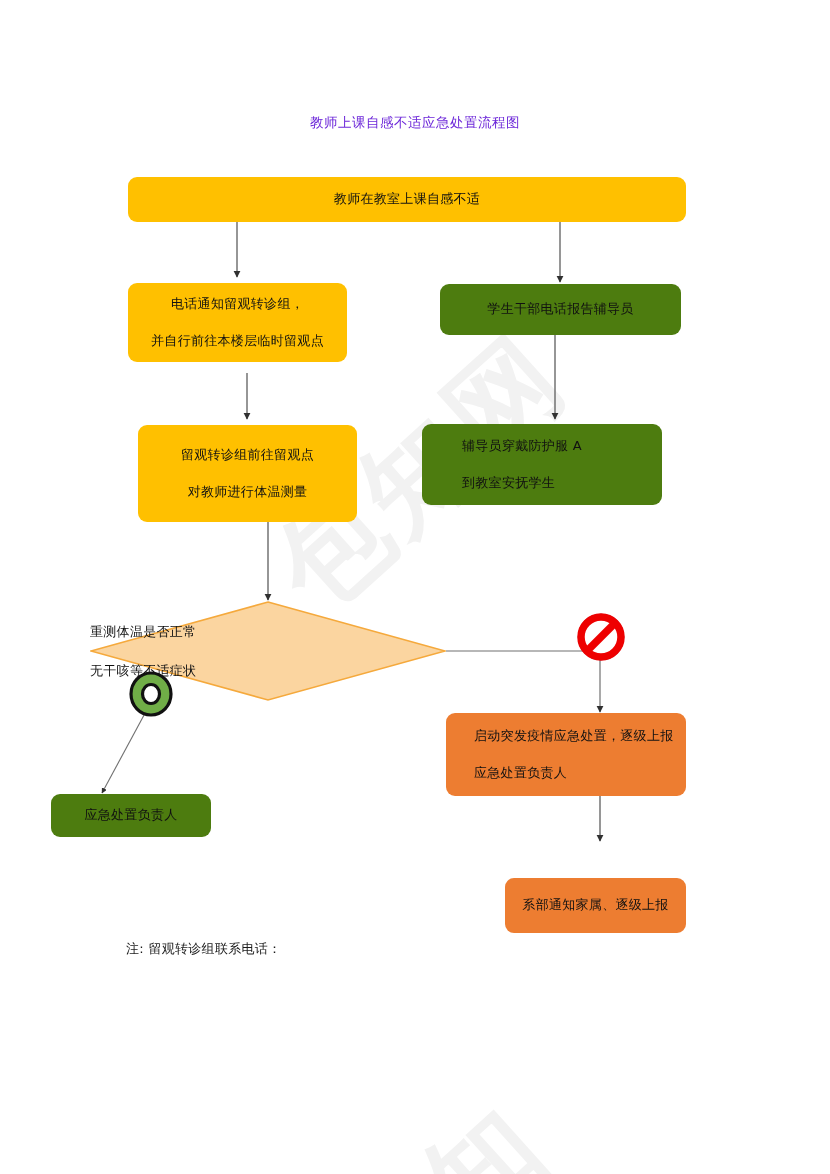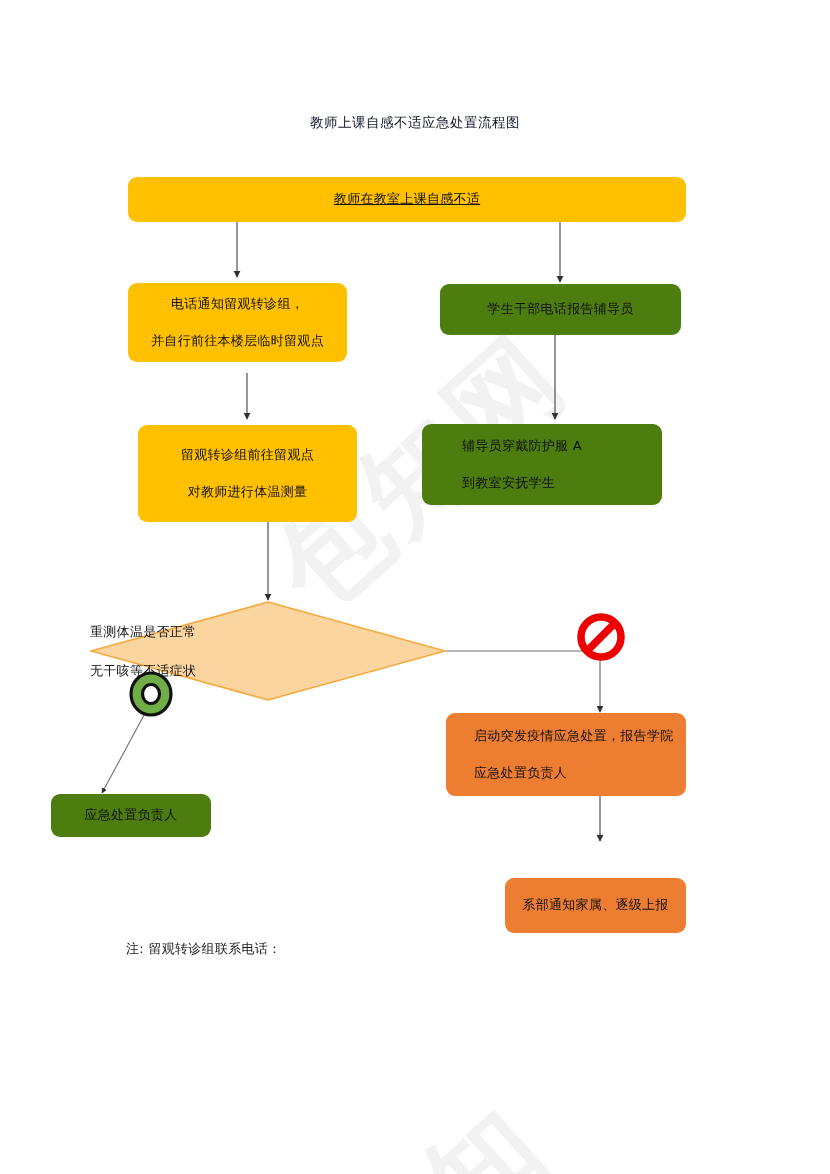--- a/index.html
+++ b/index.html
@@ -42,21 +42,21 @@
   }
 
   
   .page-title {
     position: absolute;
     left: 0;
     top: 114px;
     width: 830px;
     text-align: center;
     font-size: 13.5px;
-    color: #0f172a;
+    color: #6d28d9;
     letter-spacing: 0.5px;
   }
 
   
   .node {
     position: absolute;
     box-sizing: border-box;
     border-radius: 9px;
     display: flex;
     flex-direction: column;
@@ -156,21 +156,21 @@
 
     <line x1="446" y1="651" x2="600" y2="651" stroke="#707070" stroke-width="1.2"></line>
 
     <line x1="600" y1="651" x2="600" y2="712" stroke="#707070" stroke-width="1.2" marker-end="url(#arrow)"></line>
 
     <line x1="600" y1="796" x2="600" y2="841" stroke="#505050" stroke-width="1.2" marker-end="url(#arrow)"></line>
 
     <line x1="150" y1="704" x2="102" y2="793" stroke="#707070" stroke-width="1.1" marker-end="url(#arrow-small)"></line>
   </svg>
 
-  <div class="node amber center" style="left:128px; top:177px; width:558px; height:45px;text-decoration:underline;">
+  <div class="node amber center" style="left:128px; top:177px; width:558px; height:45px;">
     <div class="ln">教师在教室上课自感不适</div>
   </div>
 
   <div class="node amber center two-line" style="left:128px; top:283px; width:219px; height:79px;">
     <div class="ln">电话通知留观转诊组，</div>
     <div class="ln">并自行前往本楼层临时留观点</div>
   </div>
 
   <div class="node green center" style="left:440px; top:284px; width:241px; height:51px;">
     <div class="ln">学生干部电话报告辅导员</div>
@@ -210,21 +210,21 @@
       <line x1="11" y1="37" x2="37" y2="11" stroke="#ee0000" stroke-width="7.5" stroke-linecap="butt"></line>
       <line x1="9.6" y1="38.4" x2="38.4" y2="9.6" stroke="#1f3f8f" stroke-width="1.2" stroke-linecap="butt" opacity="0"></line>
     </svg>
   </div>
 
   <div class="node green center" style="left:51px; top:794px; width:160px; height:43px;">
     <div class="ln">应急处置负责人</div>
   </div>
 
   <div class="node orange leftish two-line" style="left:446px; top:713px; width:240px; height:83px; padding-left:28px;">
-    <div class="ln">启动突发疫情应急处置，报告学院</div>
+    <div class="ln">启动突发疫情应急处置，逐级上报</div>
     <div class="ln">应急处置负责人</div>
   </div>
 
   <div class="node orange center" style="left:505px; top:878px; width:181px; height:55px;">
     <div class="ln">系部通知家属、逐级上报</div>
   </div>
 
   <div class="note">注: 留观转诊组联系电话：</div>
 
 </div>

